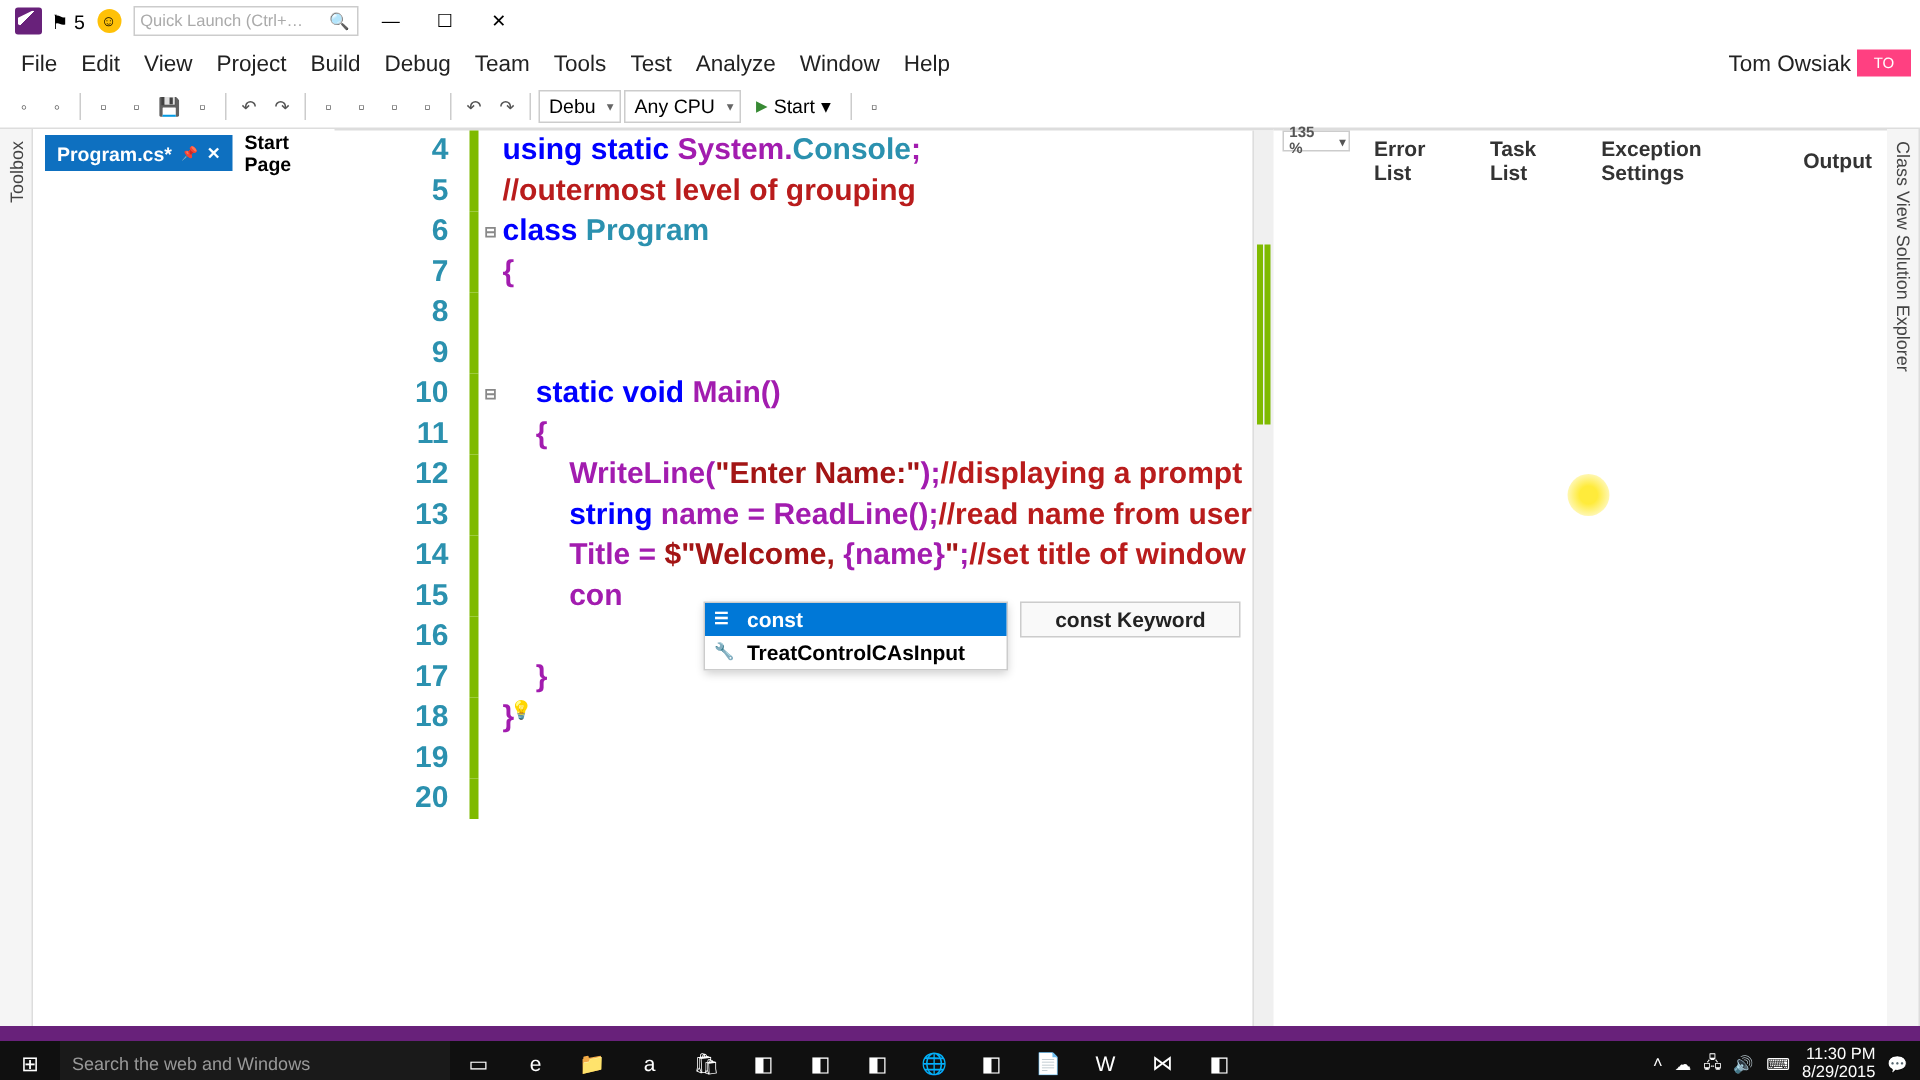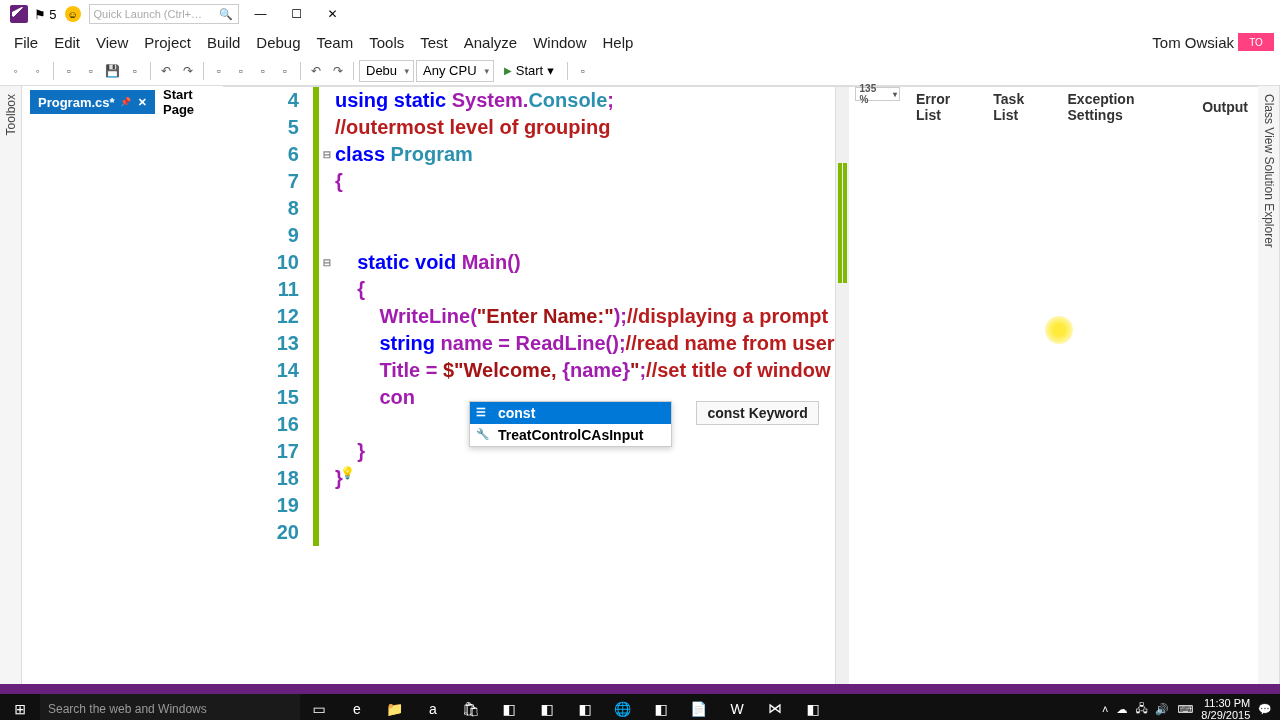--- a/index.html
+++ b/index.html
@@ -58,21 +58,21 @@
 .plain { color: #a21caf; }
 .light-bulb { position: absolute; left: 117px; top: 379px; color: #fbc02d; font-size: 12px; }
 
 .cursor-highlight { position: absolute; width: 28px; height: 28px; background: radial-gradient(circle, #ffeb3b 30%, rgba(255,235,59,0.4) 70%, transparent); border-radius: 50%; left: 822px; top: 229px; }
 
 .intellisense { position: absolute; left: 246px; top: 314px; display: flex; font-size: 14px; font-family: "Segoe UI"; }
 .intell-list { border: 1px solid #ccc; background: #fff; box-shadow: 0 2px 6px rgba(0,0,0,0.2); }
 .intell-item { padding: 3px 28px 3px 28px; position: relative; }
 .intell-item.selected { background: #0078d7; color: #fff; }
 .intell-icon { position: absolute; left: 6px; top: 4px; font-size: 11px; }
-.intell-tooltip { border: 1px solid #ccc; background: #f9f9f9; padding: 3px 10px; margin-left: 24px; align-self: flex-start; color: #222; }
+.intell-tooltip { border: 1px solid #ccc; background: #f9f9f9; padding: 3px 22px; margin-left: 8px; align-self: flex-start; color: #222; }
 
 .right-strip { width: 14px; background: #f0f0f0; border-left: 1px solid #ddd; position: relative; }
 .scroll-marks { position: absolute; top: 76px; left: 2px; width: 4px; height: 120px; background: #7fba00; }
 .scroll-marks2 { position: absolute; top: 76px; right: 2px; width: 4px; height: 120px; background: #7fba00; }
 
 .zoom-bar { height: 18px; border-top: 1px solid #ddd; display: flex; font-size: 11px; color: #555; padding: 0 6px; gap: 4px; }
 .zoom-combo { border: 1px solid #ccc; padding: 0 14px 0 4px; height: 14px; display: flex; align-items: center; font-size: 10px; position: relative; }
 .zoom-combo::after { content: "▾"; position: absolute; right: 2px; font-size: 8px; }
 
 .bottom-tabs { height: 40px; display: flex; align-items: center; border-top: 1px solid #ddd; }

